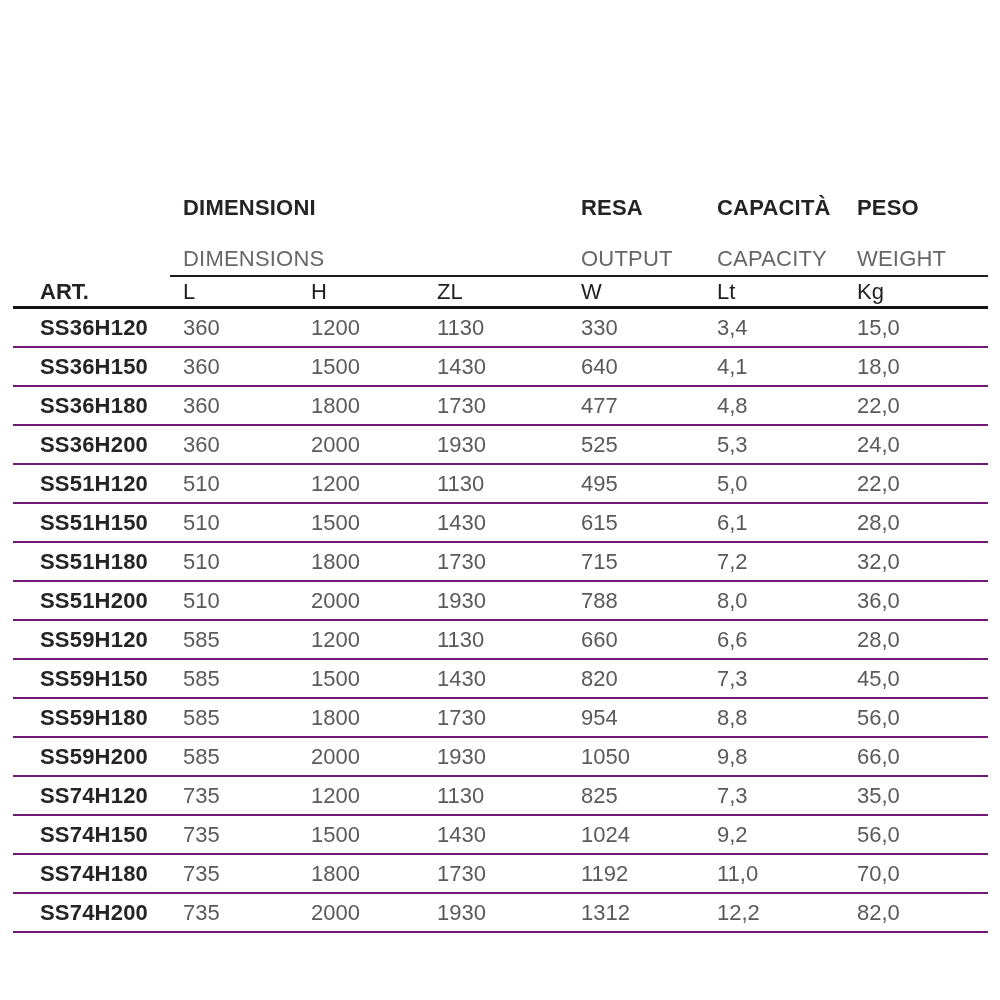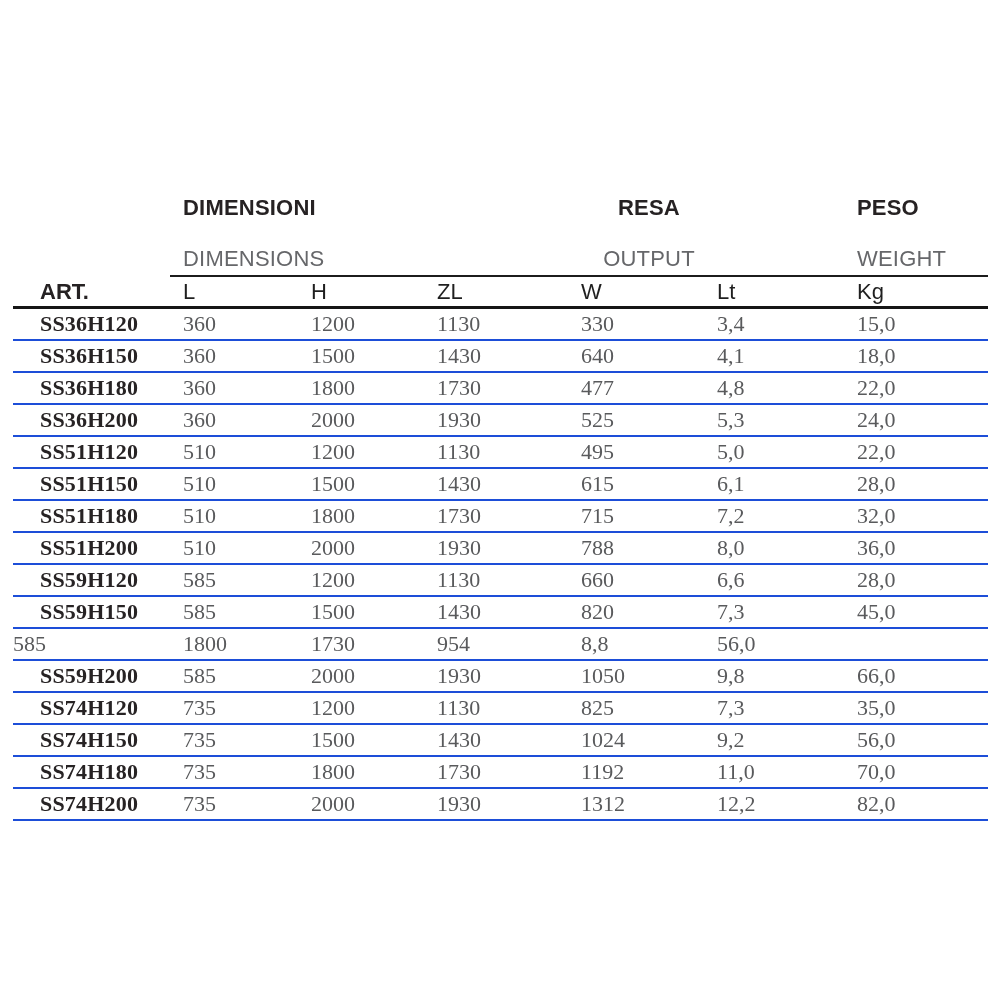--- a/index.html
+++ b/index.html
@@ -15,21 +15,21 @@
     position: absolute;
     left: 13px; top: 176px;
     width: 975px;
   }
   .grid {
     display: grid;
     grid-template-columns: 170px 128px 126px 144px 136px 140px 1fr;
   }
   
   .gcell-dim  { grid-column: 2 / 5; }
-  .gcell-resa { grid-column: 5; text-align: center; }
+  .gcell-resa { grid-column: 5; }
   .gcell-cap  { grid-column: 6; }
   .gcell-peso { grid-column: 7; }
   .hdr-it {
     color: #262223; font-weight: 700;
     font-size: 22px; line-height: 23px;
     letter-spacing: 0.2px;
     margin-top: 20px;
   }
   .hdr-en {
     color: #66676a; font-weight: 400;
@@ -51,24 +51,23 @@
   }
   .art-header {
     padding-left: 27px;
     color: #262223; font-weight: 700; font-size: 22px;
   }
   .col-label {
     color: #1f1f1f; font-weight: 400; font-size: 22px;
   }
   
   .tr {
-    height: 32px;
+    height: 39px;
     align-items: center;
-    border-bottom: 2px solid #1d4ed8;
-    font-family: Liberation Serif, serif;
+    border-bottom: 2px solid #701a75;
   }
   .td {
     color: #595a5c; font-weight: 400; font-size: 22px;
     white-space: nowrap;
   }
   .td.art {
     padding-left: 27px;
     color: #272324; font-weight: 700;
     letter-spacing: 0.2px;
   }
@@ -79,20 +78,24 @@
 <div class="spec-table">
 
   <div class="grid">
     <div class="gcell-dim">
       <div class="hdr-it">DIMENSIONI</div>
       <div class="hdr-en">DIMENSIONS</div>
     </div>
     <div class="gcell-resa">
       <div class="hdr-it">RESA</div>
       <div class="hdr-en">OUTPUT</div>
+    </div>
+    <div class="gcell-cap">
+      <div class="hdr-it">CAPACITÀ</div>
+      <div class="hdr-en">CAPACITY</div>
     </div>
     <div class="gcell-peso">
       <div class="hdr-it">PESO</div>
       <div class="hdr-en">WEIGHT</div>
     </div>
   </div>
 
   <div class="group-underline"></div>
 
   <div class="grid header-row">
@@ -190,20 +193,21 @@
       <div class="grid tr">
     <div class="td art">SS59H150</div>
     <div class="td">585</div>
     <div class="td">1500</div>
     <div class="td">1430</div>
     <div class="td">820</div>
     <div class="td">7,3</div>
     <div class="td">45,0</div>
   </div>
       <div class="grid tr">
+    <div class="td art">SS59H180</div>
     <div class="td">585</div>
     <div class="td">1800</div>
     <div class="td">1730</div>
     <div class="td">954</div>
     <div class="td">8,8</div>
     <div class="td">56,0</div>
   </div>
       <div class="grid tr">
     <div class="td art">SS59H200</div>
     <div class="td">585</div>

